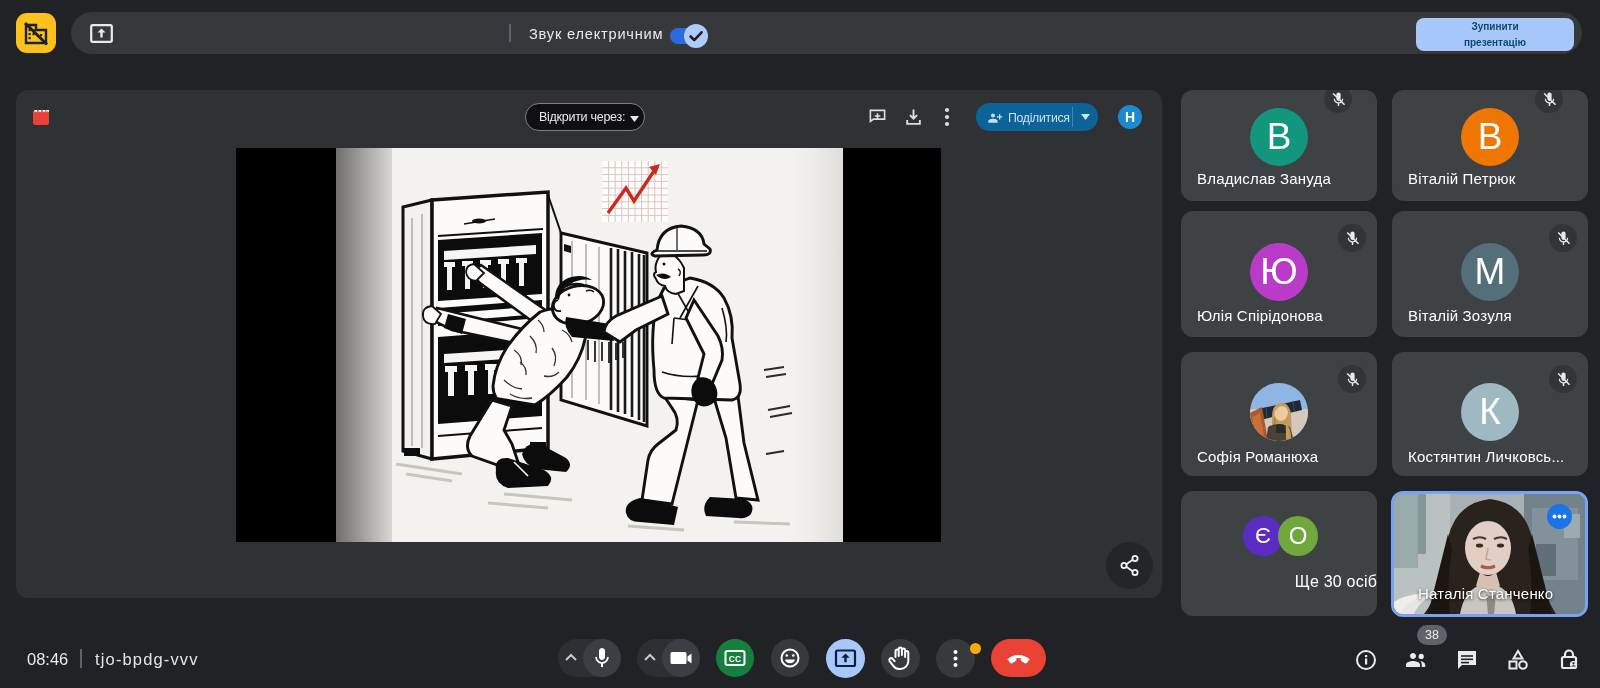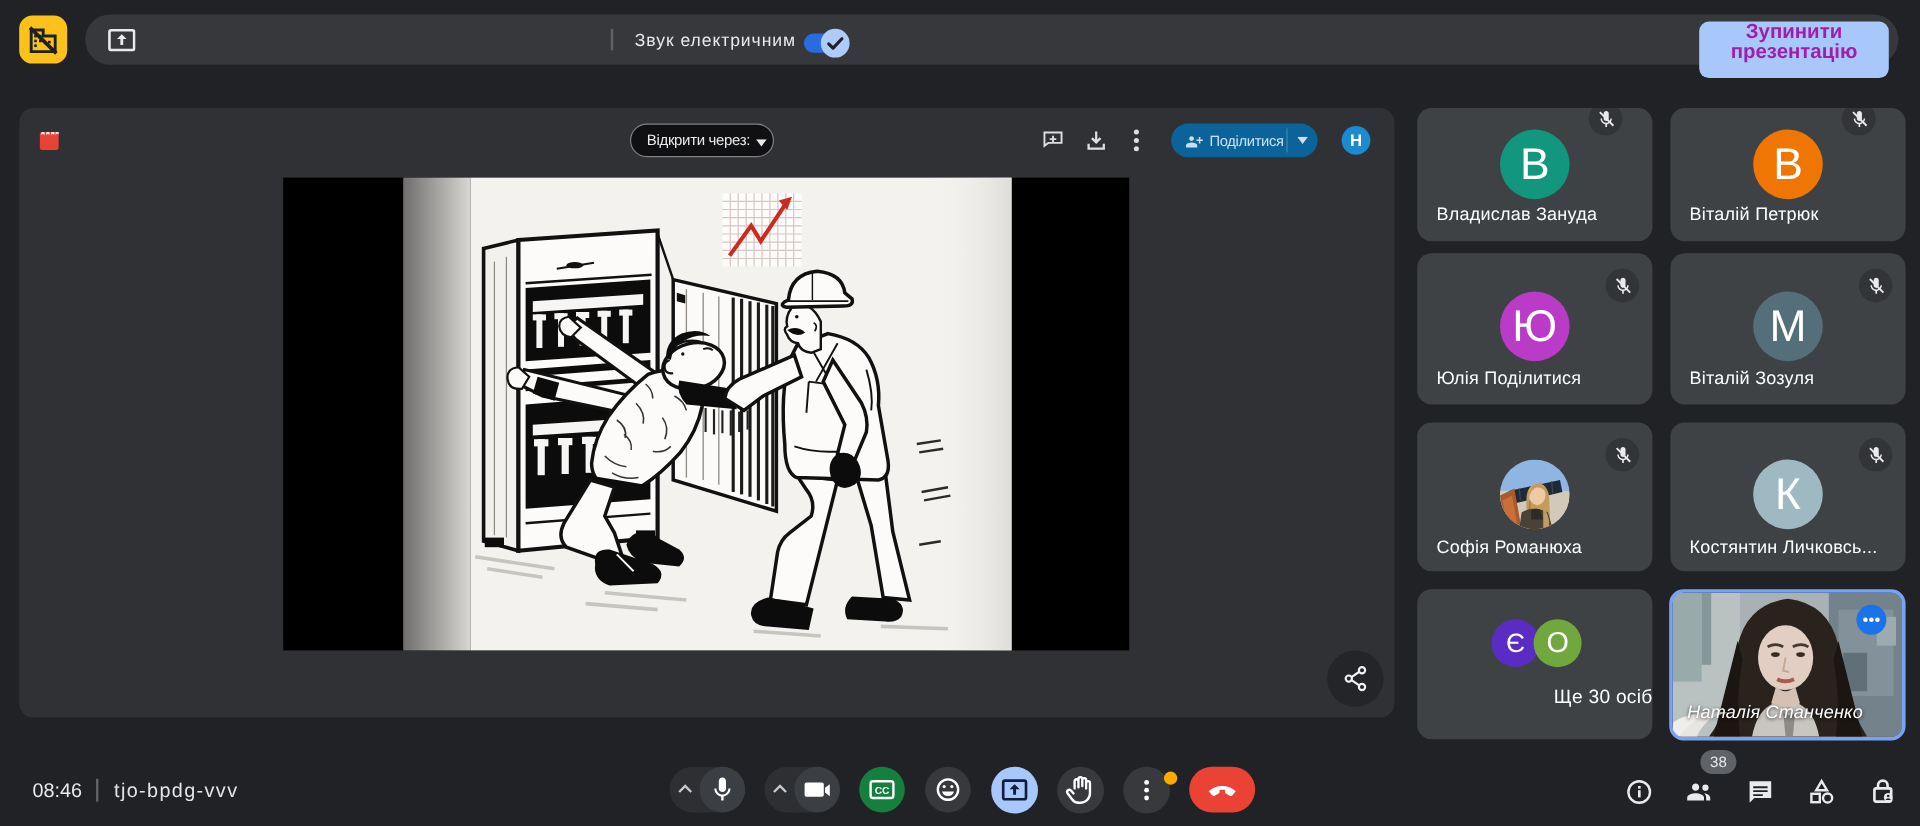--- a/index.html
+++ b/index.html
@@ -38,21 +38,21 @@
     <path d="M11.5 4.6 l4 4 h-2.8 v4.8 h-2.4 v-4.8 h-2.8 z" fill="#e8eaed"></path>
   </svg>
   <div class="abs" style="left:509px; top:24px; width:2px; height:18px; background:#5f6368;"></div>
   <div class="abs" style="left:529px; top:26px; font-size:14.6px; letter-spacing:.8px; color:#e8eaed;">Звук електричним</div>
   <div class="abs" style="left:670px; top:28px; width:36px; height:16px; border-radius:8px; background:#2a6ce0;"></div>
   <div class="abs" style="left:684px; top:24px; width:24px; height:24px; border-radius:50%; background:#aecbfa;">
     <svg width="24" height="24" viewBox="0 0 24 24">
         <path d="M6.6 12.5 l3.6 3.6 L17.6 8.3" fill="none" stroke="#1f2125" stroke-width="2.6" stroke-linecap="round" stroke-linejoin="round"></path>
       </svg>
   </div>
-  <div class="abs" style="left:1416px; top:18px; width:158px; height:47px; border-radius:8px; background:#a8c7fa; color:#a21caf; font-size:17px; line-height:15.5px; font-weight:bold; text-align:center; padding-top:1px;">Зупинити<br>презентацію</div>
+  <div class="abs" style="left:1416px; top:18px; width:158px; height:33px; border-radius:8px; background:#a8c7fa; color:#0c4a6e; font-size:10px; line-height:15.5px; font-weight:bold; text-align:center; padding-top:1px;">Зупинити<br>презентацію</div>
 
   <div class="abs" id="ptile" style="left:16px; top:90px; width:1146px; height:508px; border-radius:12px; background:#303134;"></div>
 
   <svg class="abs" style="left:33px; top:110px;" width="16" height="15" viewBox="0 0 16 15">
     <rect x="0" y="0" width="16" height="15" rx="2.2" fill="#e84135"></rect>
     <path d="M1.5 0 h2.6 v2.6 l-1.3 -1.1 l-1.3 1.1 z M5.6 0 h2.6 v2.6 l-1.3 -1.1 l-1.3 1.1 z M9.7 0 h2.6 v2.6 l-1.3 -1.1 l-1.3 1.1 z M13.3 0 h2.7 v2.3 l-1.35 -1 l-1.35 1 z" fill="#fff" opacity=".95"></path>
   </svg>
   <div class="abs" style="left:525px; top:103px; width:120px; height:28px; border-radius:14px; background:#101012; border:1px solid #7e8184;"></div>
   <div class="abs" style="left:539px; top:110px; font-size:12.5px; letter-spacing:-.28px; color:#e8eaed;">Відкрити через:</div>
   <svg class="abs" style="left:630px; top:116px;" width="9" height="6" viewBox="0 0 9 6">
@@ -300,21 +300,21 @@
     <div class="micwrap" style="left:143px; top:-5px;">
         <svg width="17" height="17" viewBox="0 0 24 24">
           <path d="M12 14c1.66 0 3-1.34 3-3V5c0-1.66-1.34-3-3-3S9 3.34 9 5v6c0 1.66 1.34 3 3 3z" fill="#e8eaed"></path>
           <path d="M17 11c0 2.76-2.24 5-5 5s-5-2.24-5-5H5.3c0 3.4 2.54 6.2 5.7 6.68V21h2v-3.32c3.16-.48 5.7-3.28 5.7-6.68z" fill="#e8eaed"></path>
           <line x1="4.5" y1="3.5" x2="20.5" y2="19.5" stroke="#e8eaed" stroke-width="2.2"></line>
         </svg>
       </div>
   </div>
   <div class="tile" style="left:1181px; top:211px; width:196px; height:126px; overflow:hidden;">
     <div class="avatar" style="left:69px; top:32px; width:58px; height:58px; background:#b93bc7;">Ю</div>
-    <div class="name" style="top:96px;">Юлія Поділитися</div>
+    <div class="name" style="top:96px;">Юлія Спірідонова</div>
     <div class="micwrap" style="left:157px; top:13px;">
         <svg width="17" height="17" viewBox="0 0 24 24">
           <path d="M12 14c1.66 0 3-1.34 3-3V5c0-1.66-1.34-3-3-3S9 3.34 9 5v6c0 1.66 1.34 3 3 3z" fill="#e8eaed"></path>
           <path d="M17 11c0 2.76-2.24 5-5 5s-5-2.24-5-5H5.3c0 3.4 2.54 6.2 5.7 6.68V21h2v-3.32c3.16-.48 5.7-3.28 5.7-6.68z" fill="#e8eaed"></path>
           <line x1="4.5" y1="3.5" x2="20.5" y2="19.5" stroke="#e8eaed" stroke-width="2.2"></line>
         </svg>
       </div>
   </div>
   <div class="tile" style="left:1392px; top:211px; width:196px; height:126px; overflow:hidden;">
     <div class="avatar" style="left:69px; top:32px; width:58px; height:58px; background:#546e7a;">М</div>
@@ -409,21 +409,21 @@
       <path d="M46 100 Q28 102 20 120 L0 120 L0 108 Q20 96 46 100 Z" fill="#e7e6e2"></path>
       <path d="M0 108 Q12 100 28 102 Q12 108 6 120 L0 120 Z" fill="#efeeea"></path>
     </svg>
     <div class="abs" style="left:153px; top:10px; width:25px; height:25px; border-radius:50%; background:#1a73e8;">
       <svg width="25" height="25" viewBox="0 0 25 25">
           <circle cx="7.5" cy="12.5" r="1.9" fill="#fff"></circle>
           <circle cx="12.5" cy="12.5" r="1.9" fill="#fff"></circle>
           <circle cx="17.5" cy="12.5" r="1.9" fill="#fff"></circle>
         </svg>
     </div>
-    <div class="name" style="left:12px; top:91px; text-shadow:0 1px 3px rgba(0,0,0,.8);font-style:italic;">Наталія Станченко</div>
+    <div class="name" style="left:24px; top:91px; text-shadow:0 1px 3px rgba(0,0,0,.8);">Наталія Станченко</div>
   </div>
 
   <div class="abs" style="left:27px; top:650px; font-size:16.5px; color:#e8eaed;">08:46</div>
   <div class="abs" style="left:80px; top:649px; width:1.5px; height:19px; background:#5f6368;"></div>
   <div class="abs" style="left:95px; top:650px; font-size:16.5px; letter-spacing:1.15px; color:#e3e5e8;">tjo-bpdg-vvv</div>
 
   <div class="abs" style="left:558px; top:639px; width:63px; height:38px; border-radius:19px; background:#2d2f32;"></div>
   <svg class="abs" style="left:564px; top:652px;" width="14" height="10" viewBox="0 0 14 10">
       <path d="M2 8 L7 3 L12 8" fill="none" stroke="#c7cace" stroke-width="2"></path>
     </svg>

